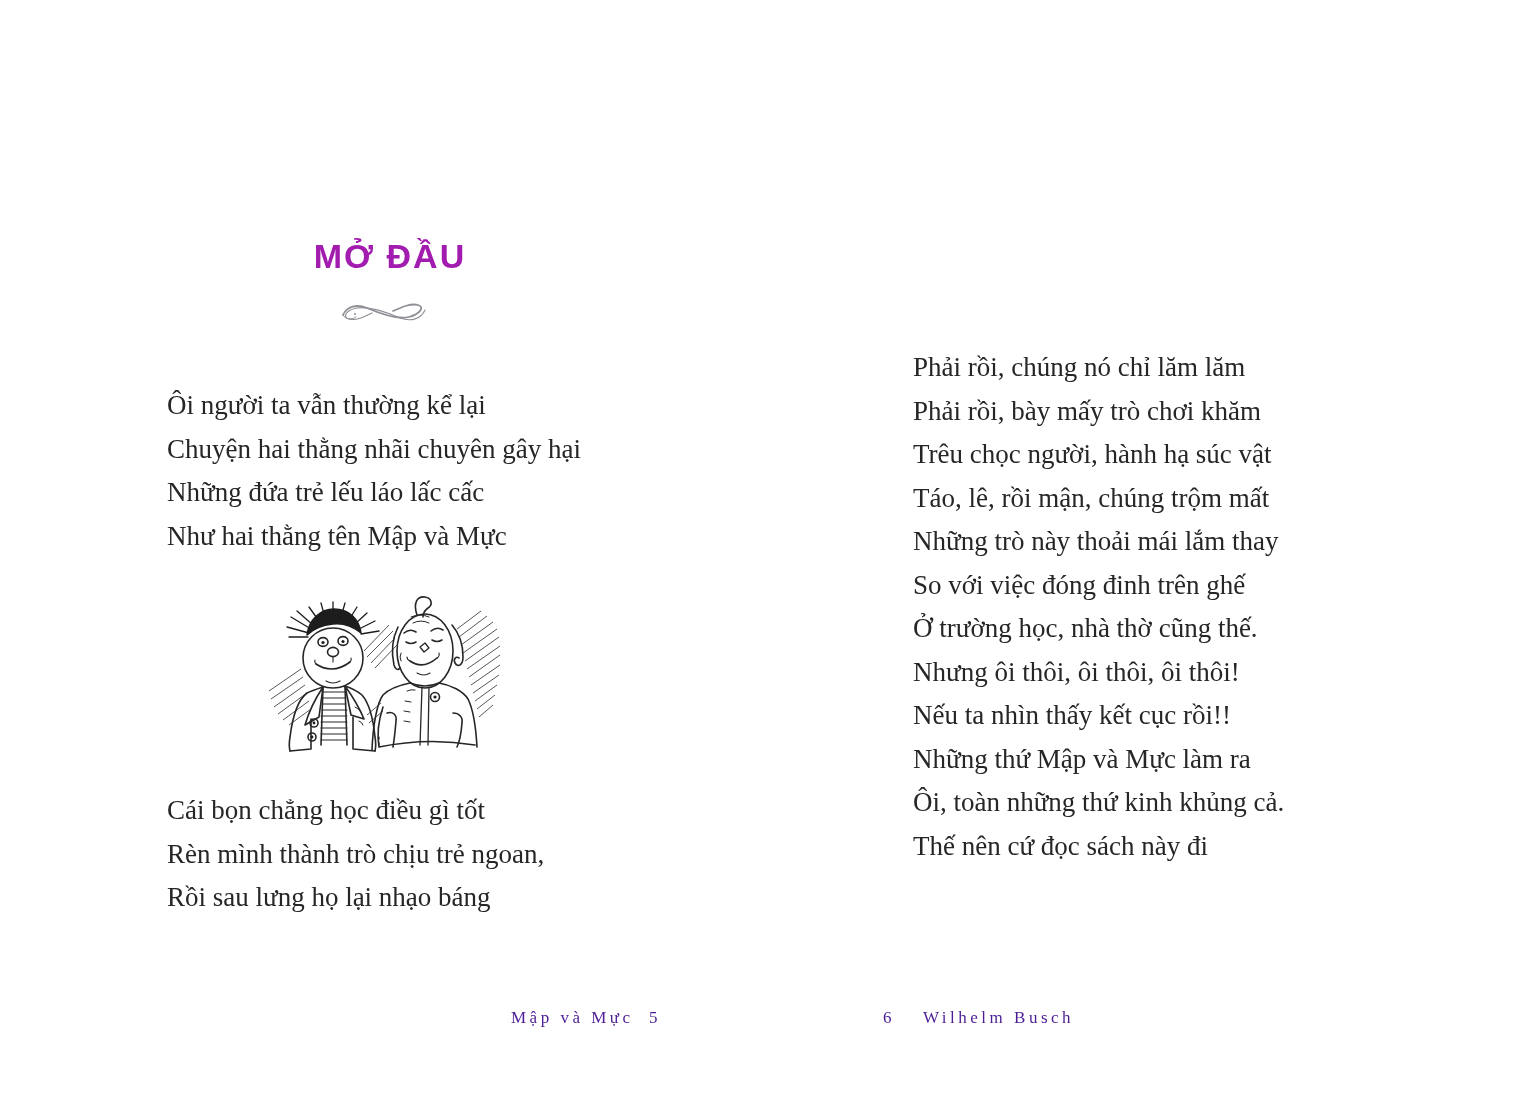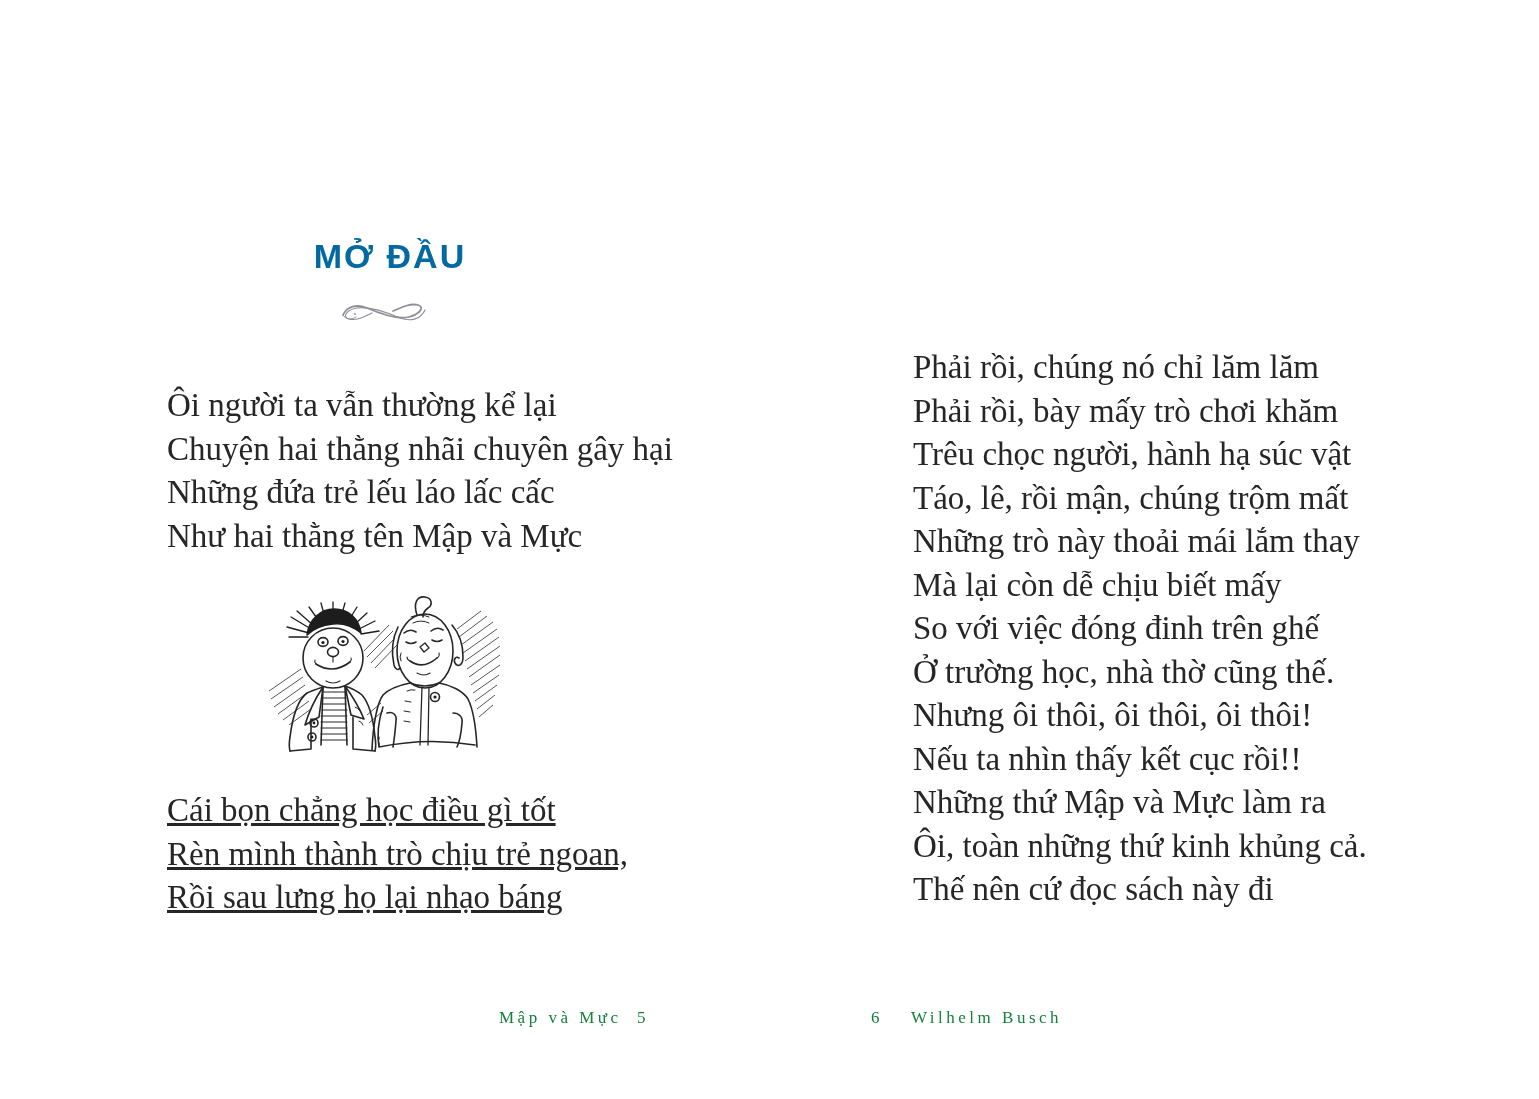--- a/index.html
+++ b/index.html
@@ -16,58 +16,59 @@
   .chapter-title {
     position: absolute;
     left: 167px;
     top: 237px;
     width: 446px;
     text-align: center;
     font-family: "Liberation Sans", sans-serif;
     font-weight: 700;
     font-size: 34px;
     letter-spacing: 2px;
-    color: #0369a1;
+    color: #a21caf;
     white-space: nowrap;
   }
   .flourish {
     position: absolute;
     left: 340px;
     top: 299px;
     width: 88px;
     height: 27px;
   }
   .stanza p, .right-poem p {
-    font-size: 33px;
+    font-size: 27px;
     line-height: 43.5px;
     white-space: nowrap;
     font-weight: 400;
   }
   .stanza { position: absolute; left: 167px; }
   .stanza-1 { top: 384px; }
-  .stanza-2 { top: 789px; text-decoration: underline; }
+  .stanza-2 { top: 789px; }
   .illustration {
     position: absolute;
     left: 267px;
     top: 595px;
     width: 234px;
     height: 160px;
   }
   .right-poem {
     position: absolute;
     left: 913px;
     top: 346px;
   }
   .page-footer {
     position: absolute;
     top: 1008px;
     font-size: 17px;
     letter-spacing: 3.5px;
-    color: #15803d;
+    color: #4c1d95;
     white-space: nowrap;
+    margin-left: 12px;
   }
   .footer-left-title  { left: 499px; }
   .footer-left-num    { left: 637px; }
   .footer-right-num   { left: 871px; }
   .footer-right-author{ left: 911px; }
   svg .ink { stroke: #262626; fill: none; stroke-linecap: round; stroke-linejoin: round; }
   svg .hatch { stroke: #3a3a3a; fill: none; stroke-width: 1; opacity: .85; }
 </style>
 </head>
 <body>
@@ -193,21 +194,20 @@
     <span class="page-footer footer-left-num">5</span>
   </section>
 
   <section>
     <div class="right-poem">
       <p>Phải rồi, chúng nó chỉ lăm lăm</p>
       <p>Phải rồi, bày mấy trò chơi khăm</p>
       <p>Trêu chọc người, hành hạ súc vật</p>
       <p>Táo, lê, rồi mận, chúng trộm mất</p>
       <p>Những trò này thoải mái lắm thay</p>
-      <p>Mà lại còn dễ chịu biết mấy</p>
       <p>So với việc đóng đinh trên ghế</p>
       <p>Ở trường học, nhà thờ cũng thế.</p>
       <p>Nhưng ôi thôi, ôi thôi, ôi thôi!</p>
       <p>Nếu ta nhìn thấy kết cục rồi!!</p>
       <p>Những thứ Mập và Mực làm ra</p>
       <p>Ôi, toàn những thứ kinh khủng cả.</p>
       <p>Thế nên cứ đọc sách này đi</p>
     </div>
 
     <span class="page-footer footer-right-num">6</span>

